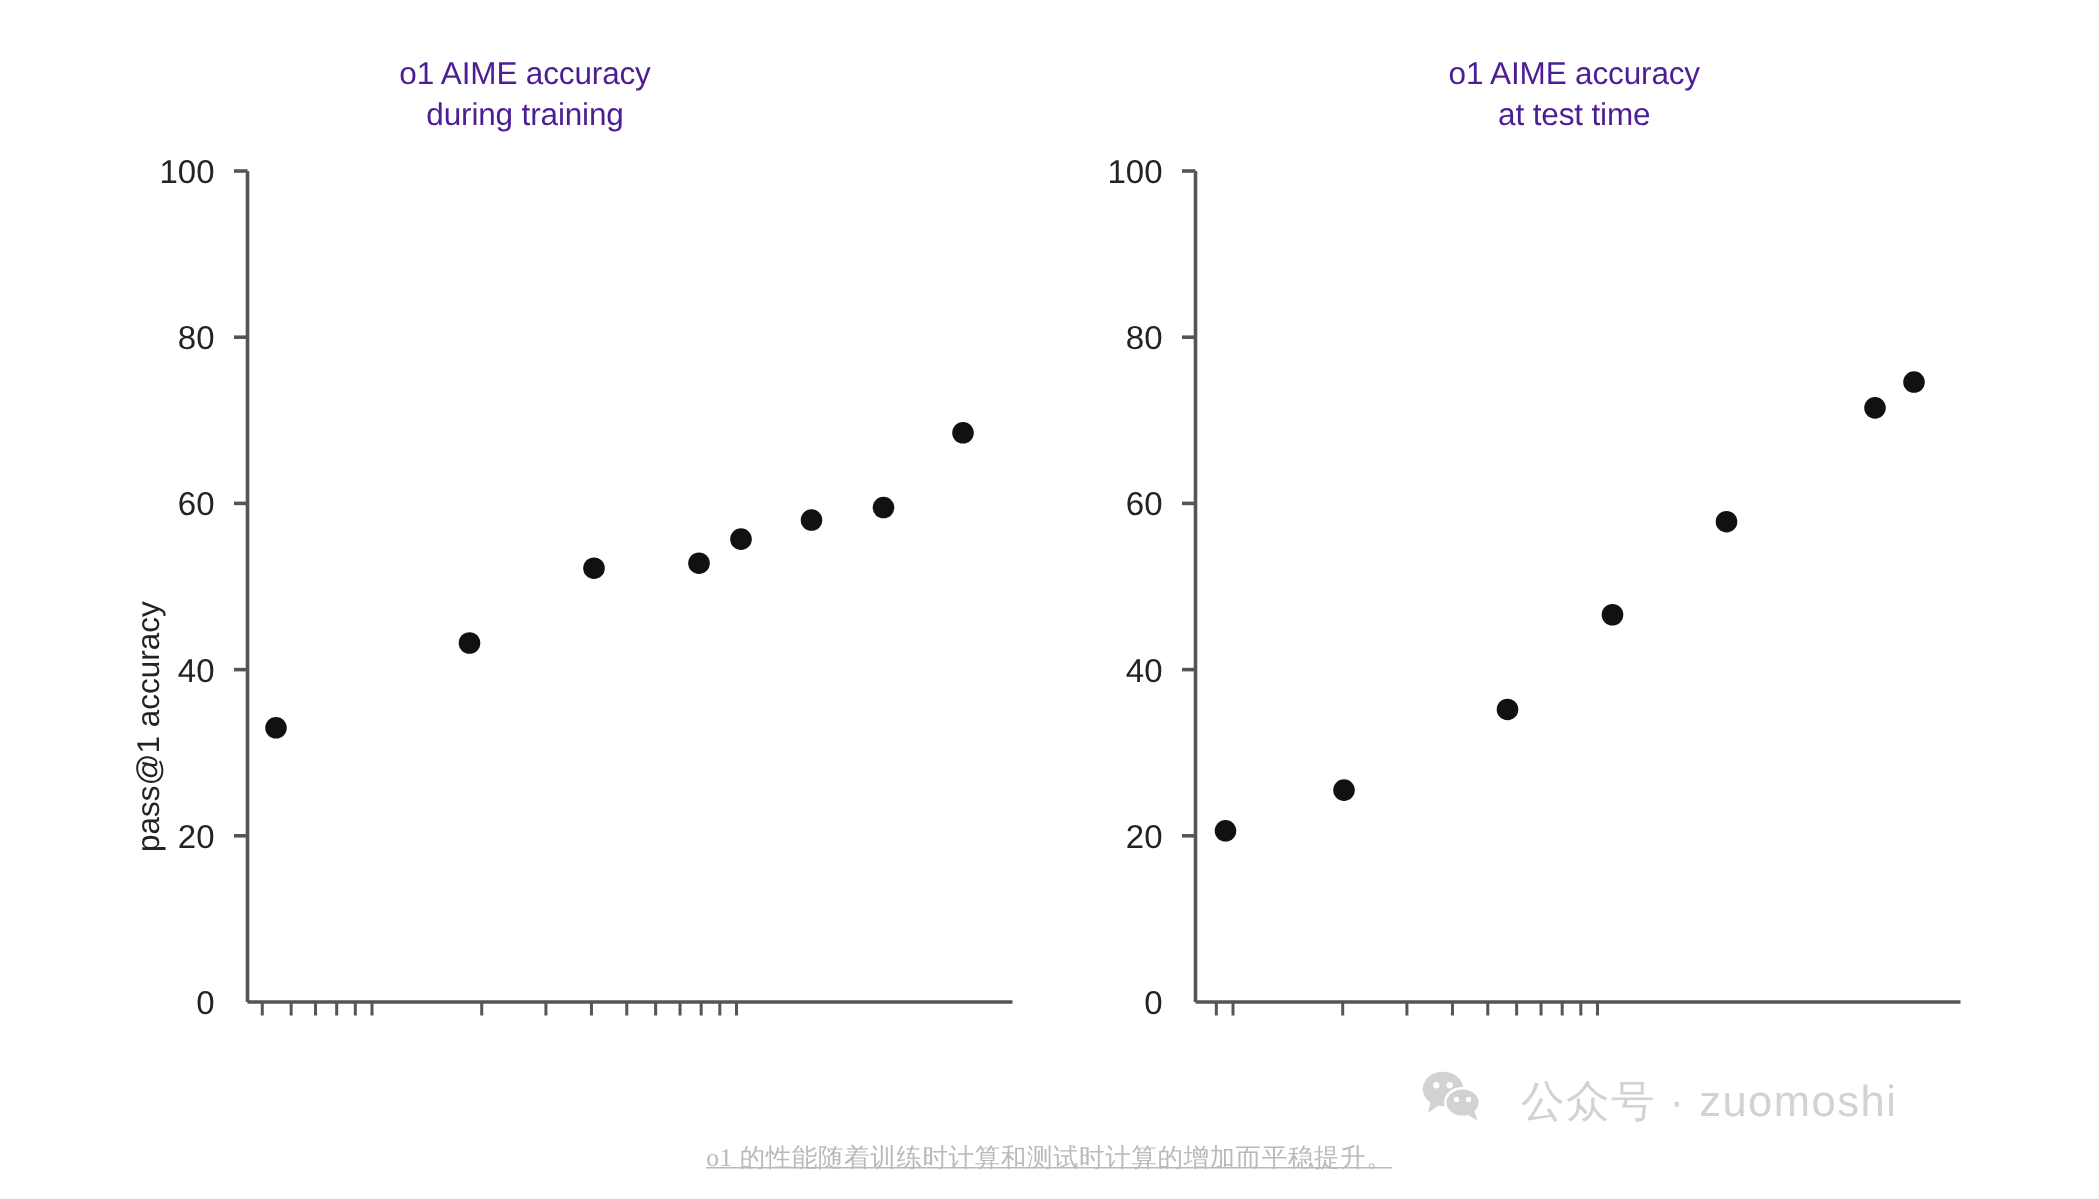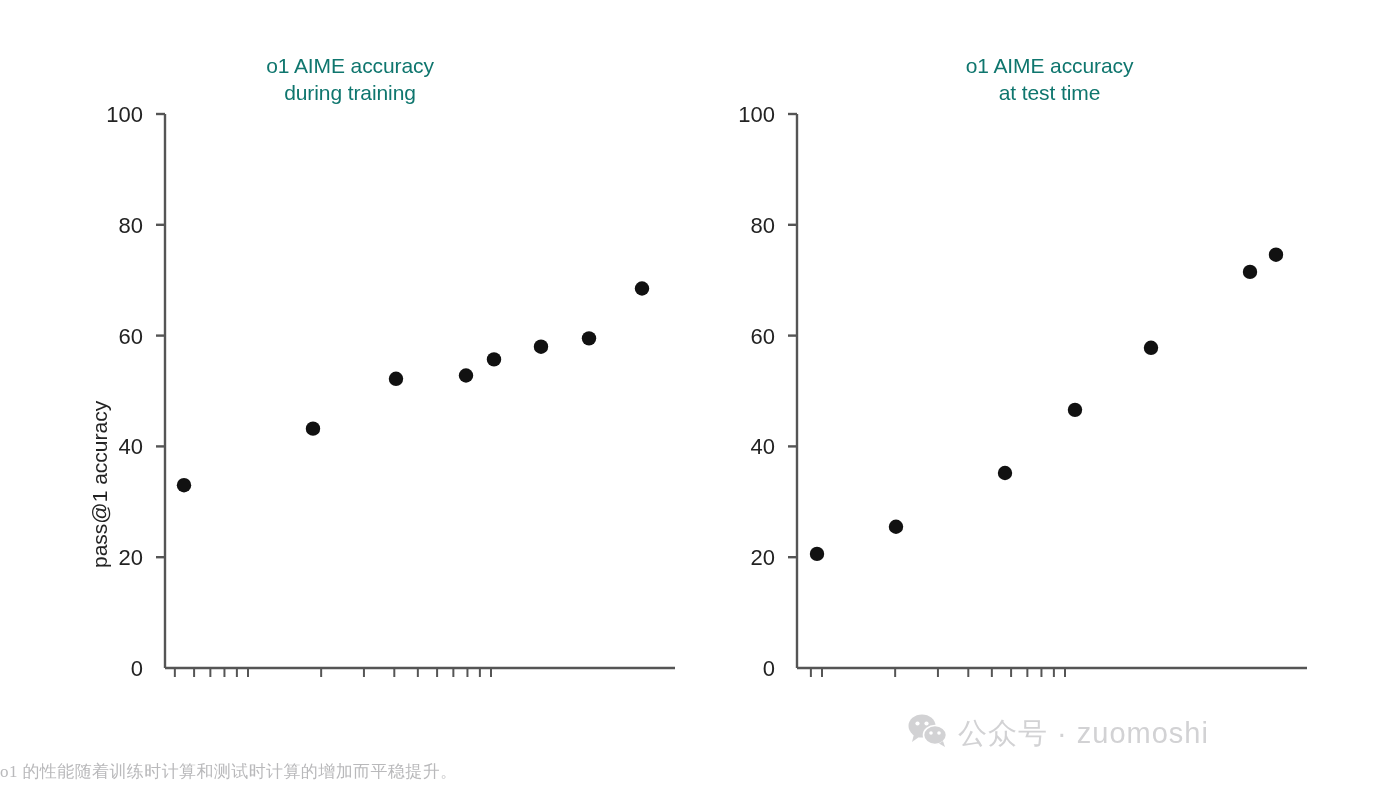--- a/index.html
+++ b/index.html
@@ -11,26 +11,26 @@
     overflow:hidden;
     position:relative;
   }
   .figure{position:absolute;inset:0;}
   .panel{position:absolute;top:0;height:799px;}
   .panel-left{left:0;width:700px;}
   .panel-right{left:700px;width:699px;}
 
   .chart-title{
     position:absolute;
-    top:52px;
+    top:36px;
     width:100%;
     text-align:center;
     font-size:21px;
     line-height:1.30;
-    color:#0f766e;
+    color:#4c1d95;
     letter-spacing:-0.1px;
     font-weight:400;
     white-space:pre-line;
   }
   .plot-svg{position:absolute;left:0;top:0;}
 
   .ylabel{
     position:absolute;
     font-size:21px;
     color:#232323;
@@ -52,29 +52,31 @@
   .tick-label{
     font-family:"Liberation Sans","DejaVu Sans",sans-serif;
     font-size:22px;
     fill:#232323;
   }
 
   .caption{
     position:absolute;
     left:0;top:760px;
     width:1399px;
+    text-align:center;
     font-size:17px;
     color:#b9b9bb;
     font-family:"Liberation Serif","DejaVu Serif",serif;
     letter-spacing:0.4px;
+    text-decoration:underline;
   }
   .watermark{
     position:absolute;
-    left:908px;top:714px;
-    display:flex;align-items:center;gap:10px;
+    left:948px;top:714px;
+    display:flex;align-items:center;gap:26px;
     color:#d2d2d4;
     font-size:29px;
     letter-spacing:1px;
     user-select:none;
   }
   .wm-icon{display:block;}
   .wm-text{white-space:nowrap;}
 </style>
 </head>
 <body>

